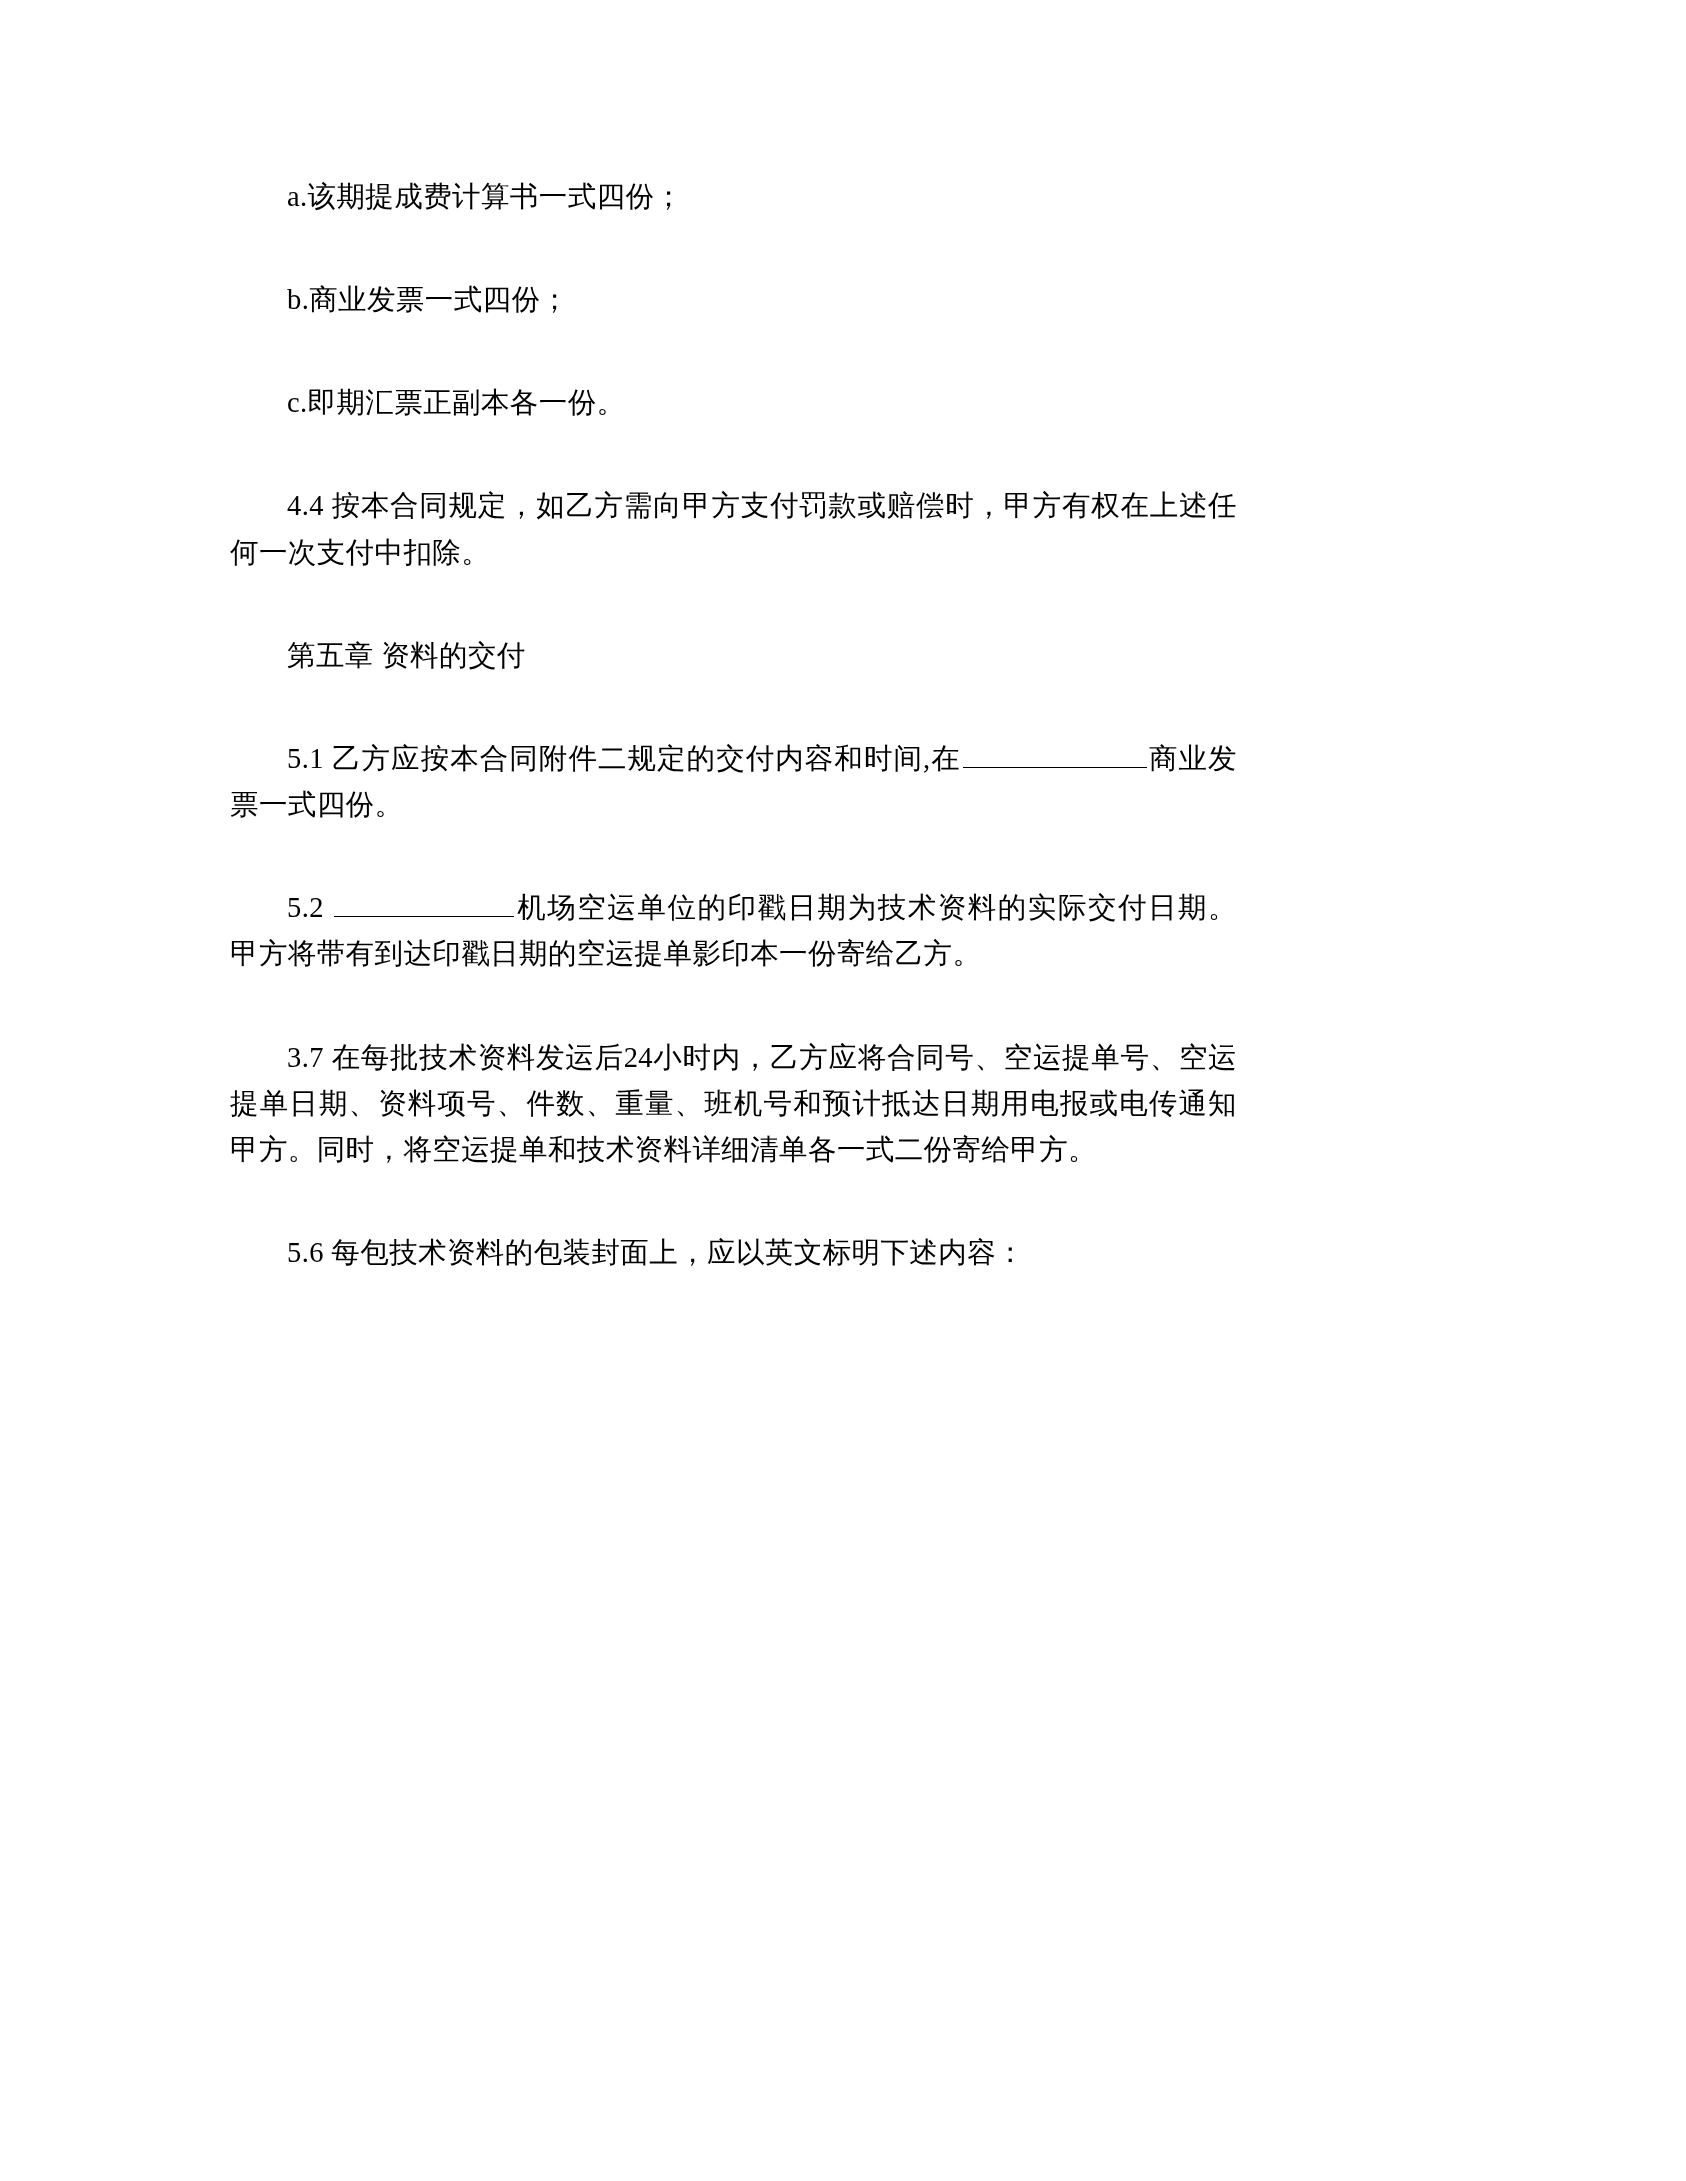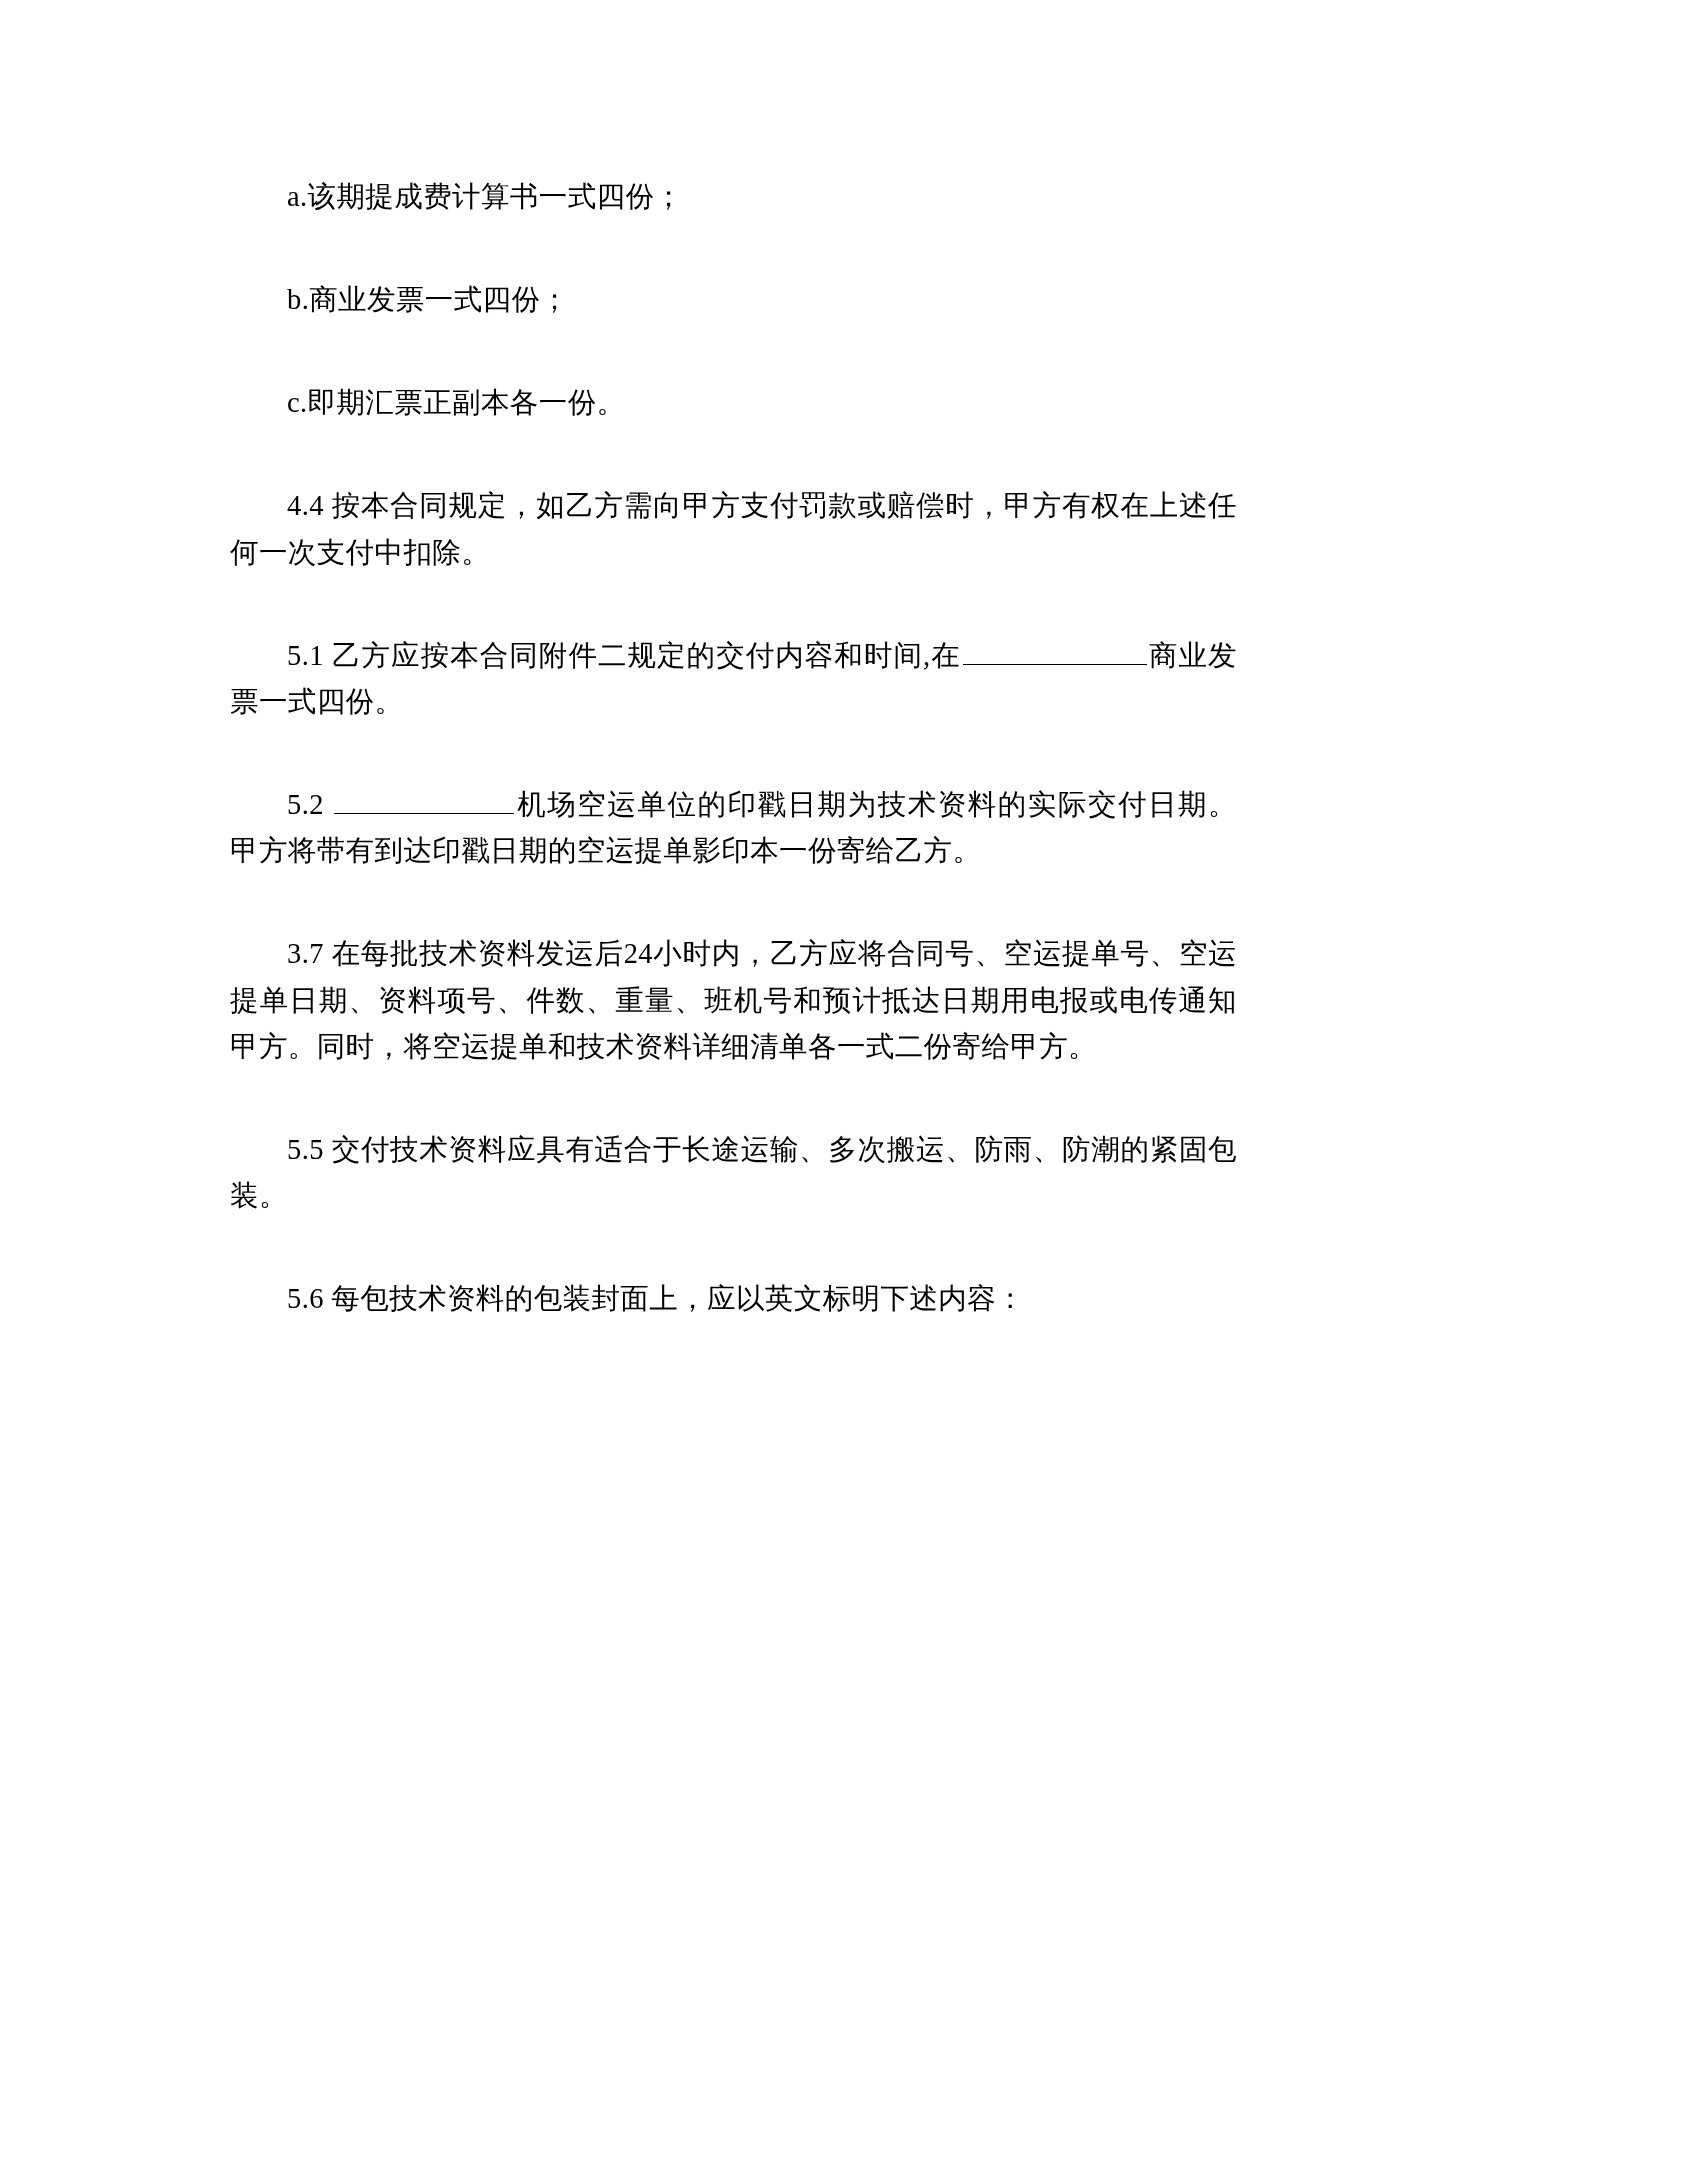--- a/index.html
+++ b/index.html
@@ -61,27 +61,27 @@
   <div class="doc-body">
 
     <p class="para sub">a.该期提成费计算书一式四份；</p>
 
     <p class="para sub">b.商业发票一式四份；</p>
 
     <p class="para sub">c.即期汇票正副本各一份。</p>
 
     <p class="para">4.4 按本合同规定，如乙方需向甲方支付罚款或赔偿时，甲方有权在上述任何一次支付中扣除。</p>
 
+    <p class="heading">第五章 资料的交付</p>
 
     <p class="para"><span>5.1 乙方应按本合同附件二规定的交付内容和时间,在</span><span class="blank-line"></span><span>商业发票一式四份。</span></p>
 
     <p class="para"><span>5.2 </span><span class="blank-line short"></span><span>机场空运单位的印戳日期为技术资料的实际交付日期。甲方将带有到达印戳日期的空运提单影印本一份寄给乙方。</span></p>
 
     <p class="para">3.7 在每批技术资料发运后24小时内，乙方应将合同号、空运提单号、空运提单日期、资料项号、件数、重量、班机号和预计抵达日期用电报或电传通知甲方。同时，将空运提单和技术资料详细清单各一式二份寄给甲方。</p>
 
 
-    <p class="para">5.5 交付技术资料应具有适合于长途运输、多次搬运、防雨、防潮的紧固包装。</p>
 
     <p class="para last">5.6 每包技术资料的包装封面上，应以英文标明下述内容：</p>
 
   </div>
 </div>
 
 
 </body></html>

